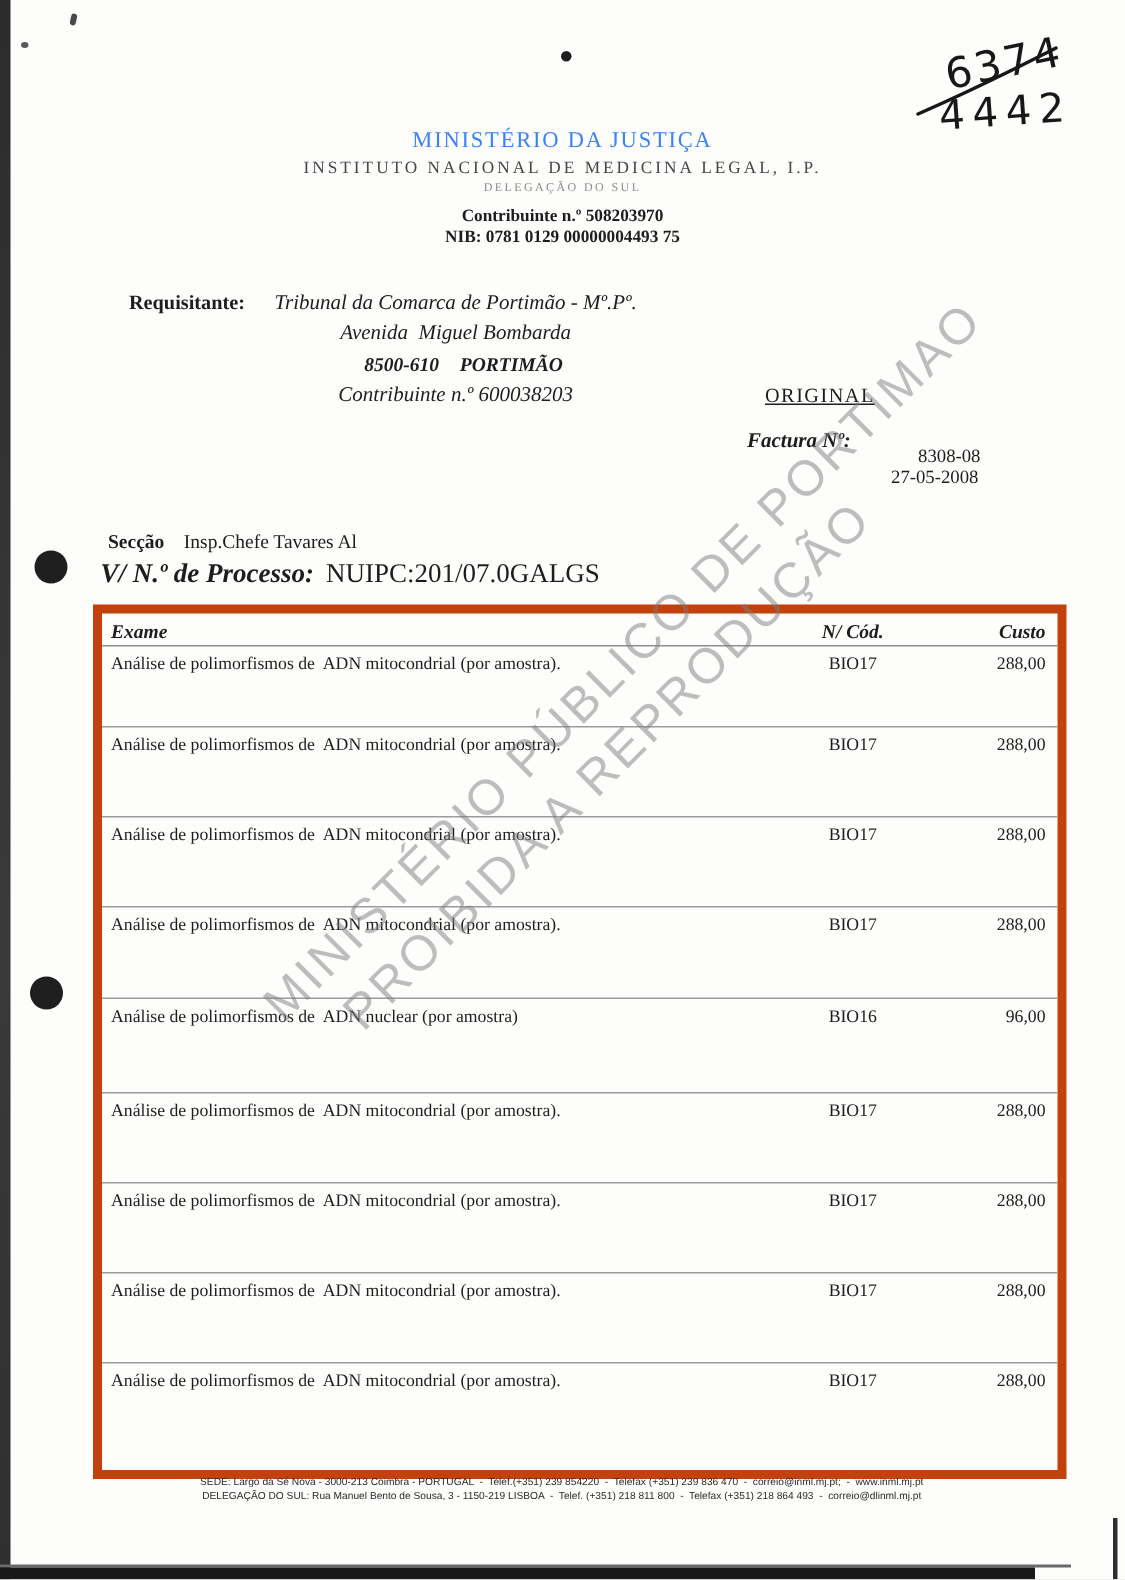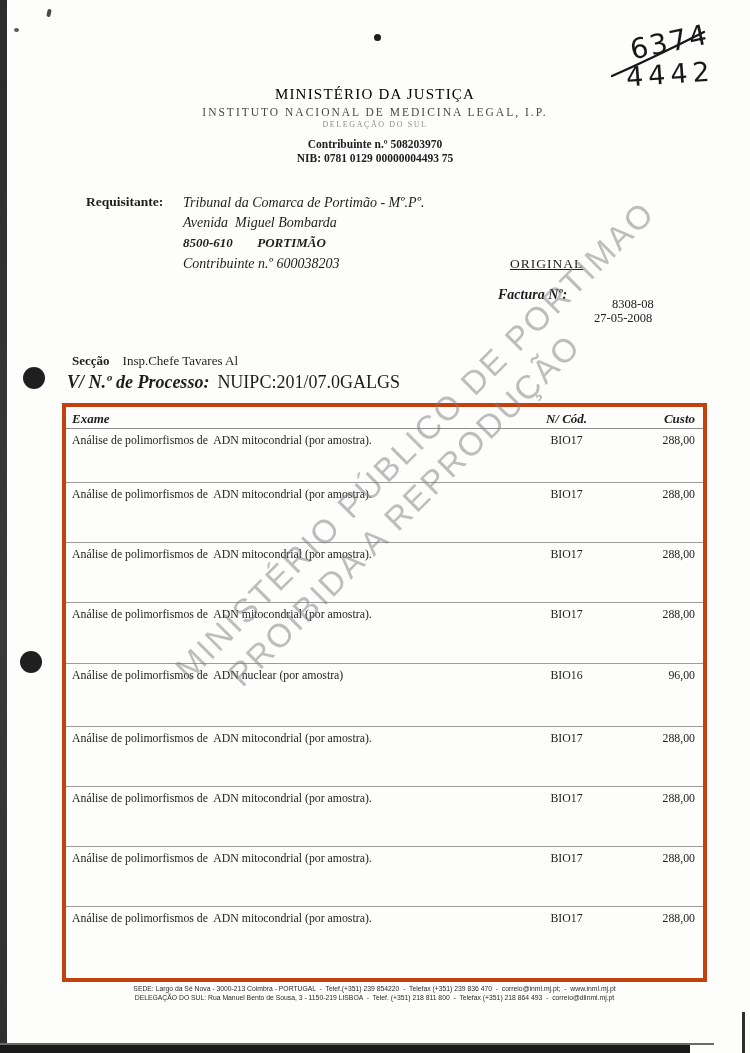--- a/index.html
+++ b/index.html
@@ -18,29 +18,29 @@
   .center-dot{left:374px;top:34px;width:7px;height:7px;border-radius:50%;background:#1c1c1c;}
   .punch{width:22px;height:22px;border-radius:50%;background:#1f1f1f;}
   .punch-1{left:23px;top:367px;}
   .punch-2{left:20px;top:651px;}
   .bottom-line{left:0;top:1043px;width:714px;height:2px;background:#6a6a6a;}
   .bottom-band{left:0;top:1045px;width:690px;height:8px;background:#191919;}
   .right-line{left:742px;top:1012px;width:3px;height:41px;background:#2e2e2e;}
 
   
   .letterhead{left:0;top:86px;width:100%;text-align:center;}
-  .ministry{font-size:15px;letter-spacing:1.2px;color:#000000;}
+  .ministry{font-size:15px;letter-spacing:1.2px;color:#3b82f6;}
   .institute{font-size:11.5px;letter-spacing:2px;color:#474747;margin-top:3px;}
   .delegation{font-size:8px;letter-spacing:1.6px;color:#8d8d8d;margin-top:2px;}
   .contrib{font-size:11.5px;font-weight:700;margin-top:9px;}
   .nib{font-size:11.5px;font-weight:700;margin-top:2px;}
 
   
   .req-label{left:86px;top:194px;font-size:13.5px;font-weight:700;}
-  .req-block{left:183px;top:193px;font-size:14px;font-style:italic;line-height:20px;}
+  .req-block{left:183px;top:193px;font-size:14px;font-style:italic;line-height:20px;text-align:center;}
   .req-line3{font-size:13px;}
   .req-postal{display:inline-block;width:71px;font-weight:600;}
   .req-city{font-weight:600;}
   .req-contrib{margin-top:1px;}
 
   
   .original{left:510px;top:256px;font-size:13.5px;letter-spacing:1px;text-decoration:underline;}
   .fact-label{left:498px;top:287px;font-size:14px;font-weight:700;font-style:italic;}
   .fact-num{left:612px;top:297px;font-size:12.5px;}
   .fact-date{left:594px;top:311px;font-size:12.5px;}
@@ -48,21 +48,21 @@
   
   .proc1{left:64px;top:332px;font-size:13.5px;}
   .proc2{left:72px;top:353px;font-size:13px;}
   .proc3{left:67px;top:372px;font-size:18px;}
   .lbl-bi{font-weight:700;font-style:italic;}
   .lbl-b{font-weight:700;}
   .val-b{font-weight:700;font-style:normal;}
   .gap{display:inline-block;width:8px;}
 
   
-  .exam-table{left:62px;top:403px;width:637px;border:4px solid #c2410c;background:transparent;}
+  .exam-table{left:62px;top:403px;width:637px;border:6px solid #c2410c;background:transparent;}
   .t-header{display:flex;height:21px;border-bottom:1px solid #8f8f8f;font-weight:700;font-style:italic;font-size:13px;}
   .t-row{display:flex;border-bottom:1px solid #9b9b9b;font-size:11.8px;}
   .t-body .t-row:last-child{border-bottom:none;}
   .col-exame{flex:1;padding:4px 0 0 6px;}
   .col-cod{width:105px;text-align:center;padding-top:4px;}
   .col-custo{width:76px;text-align:right;padding:4px 8px 0 0;}
   .t-body .t-row:nth-child(1){height:53px;}
   .t-body .t-row:nth-child(2){height:59px;}
   .t-body .t-row:nth-child(3){height:59px;}
   .t-body .t-row:nth-child(4){height:60px;}

